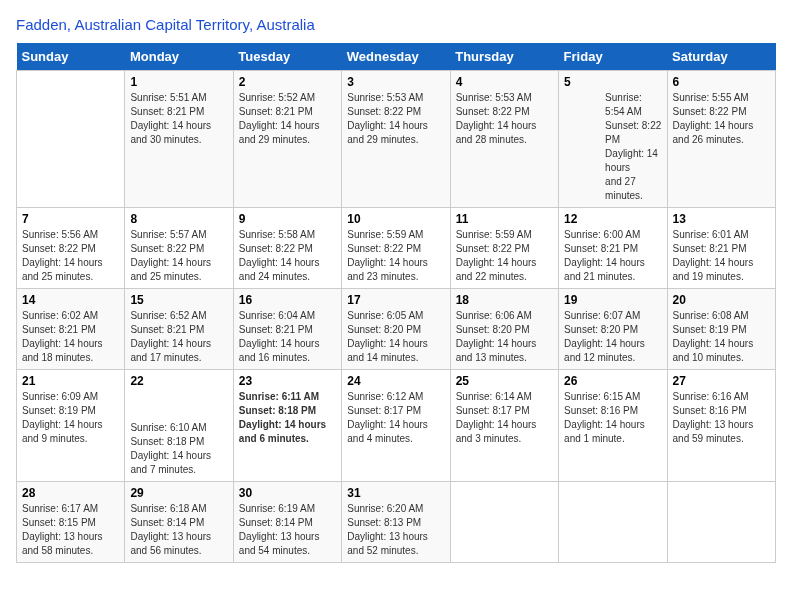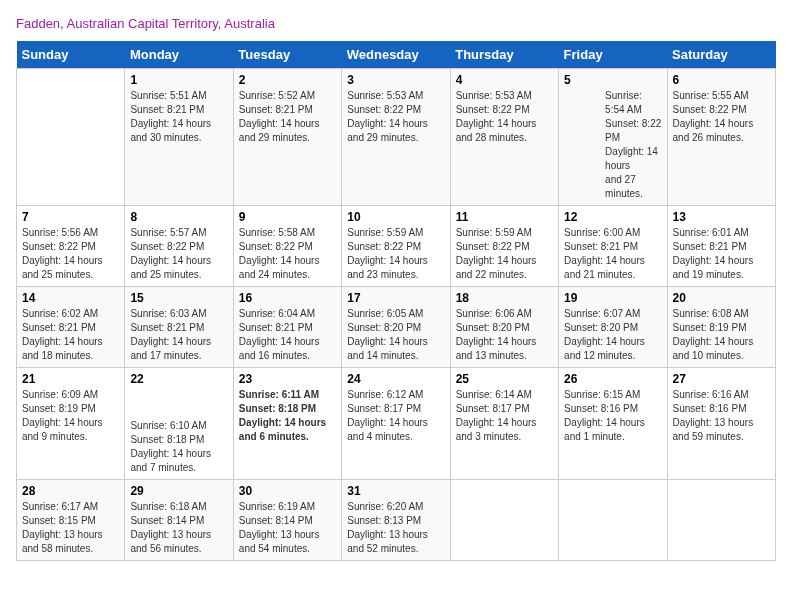--- a/index.html
+++ b/index.html
@@ -23,22 +23,22 @@
     }
     .title-area {
       text-align: right;
     }
     .main-title {
       font-size: 32px;
       font-weight: bold;
       color: #333;
     }
     .subtitle {
-      font-size: 13px;
-      color: #a21caf;
+      font-size: 15px;
+      color: #1d4ed8;
     }
     table {
       width: 100%;
       border-collapse: collapse;
       font-size: 11px;
       border-radius: 6px;
     }
     thead tr th {
       background-color: #1565c0;
       color: #fff;
@@ -199,21 +199,21 @@
       <tr>
         <td>
           <span class="day-num">14</span>
           <div class="day-info" style="white-space: pre-line;">Sunrise: 6:02 AM
 Sunset: 8:21 PM
 Daylight: 14 hours
 and 18 minutes.</div>
         </td>
         <td>
           <span class="day-num">15</span>
-          <div class="day-info" style="white-space: pre-line;">Sunrise: 6:03 AM
+          <div class="day-info" style="white-space: pre-line;">Sunrise: 6:52 AM
 Sunset: 8:21 PM
 Daylight: 14 hours
 and 17 minutes.</div>
         </td>
         <td>
           <span class="day-num">16</span>
           <div class="day-info" style="white-space: pre-line;">Sunrise: 6:04 AM
 Sunset: 8:21 PM
 Daylight: 14 hours
 and 16 minutes.</div>

